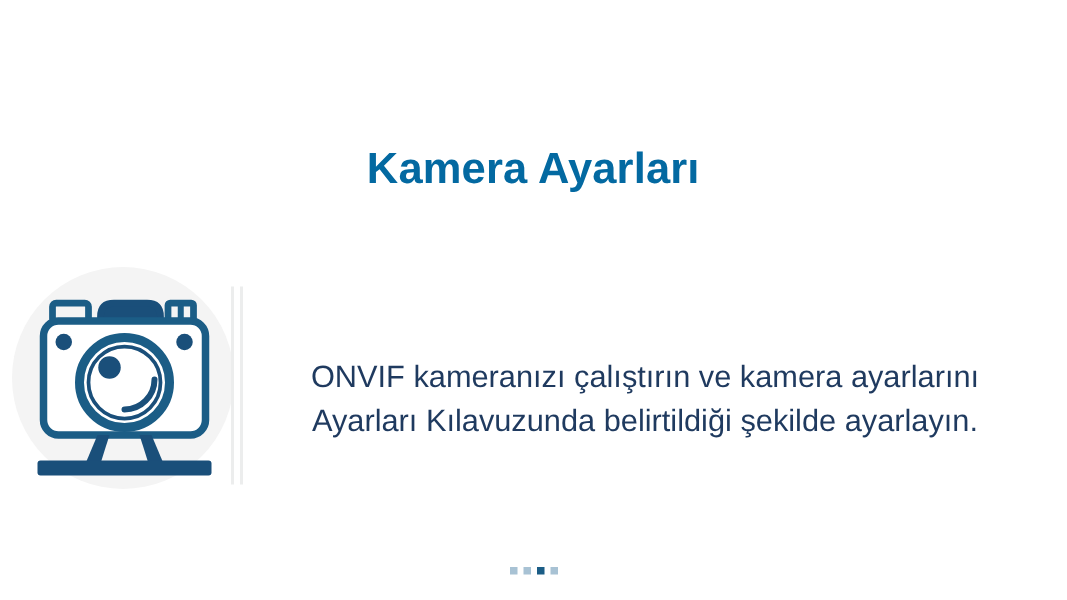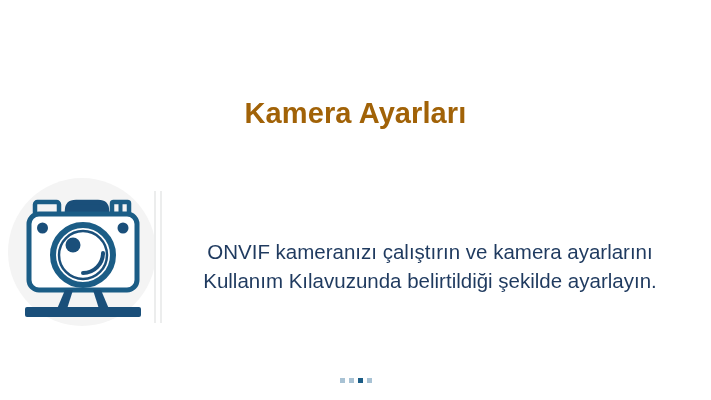--- a/index.html
+++ b/index.html
@@ -23,21 +23,21 @@
 
   
   #slide-title {
     position: absolute;
     left: 0;
     right: 0;
     top: 78px;
     text-align: center;
     font-size: 29px;
     font-weight: bold;
-    color: #a16207;
+    color: #0369a1;
     letter-spacing: 0.1px;
     line-height: 1.15;
     white-space: nowrap;
   }
 
   
   #content-row {
     position: absolute;
     left: 0;
     top: 178px;
@@ -160,21 +160,21 @@
 
         <rect x="10" y="122" width="116" height="10" rx="2" fill="#1a4f7a"></rect>
       </svg>
     </div>
 
     <div id="divider">
       <div class="divider-line" id="divider-line-1"></div>
       <div class="divider-line" id="divider-line-2"></div>
     </div>
 
-    <p id="body-text">ONVIF kameranızı çalıştırın ve kamera ayarlarını Kullanım Kılavuzunda belirtildiği şekilde ayarlayın.</p>
+    <p id="body-text">ONVIF kameranızı çalıştırın ve kamera ayarlarını Ayarları Kılavuzunda belirtildiği şekilde ayarlayın.</p>
 
   </div>
 
   <div id="pagination">
     <span class="page-dot"></span>
     <span class="page-dot"></span>
     <span class="page-dot active"></span>
     <span class="page-dot"></span>
   </div>
 

